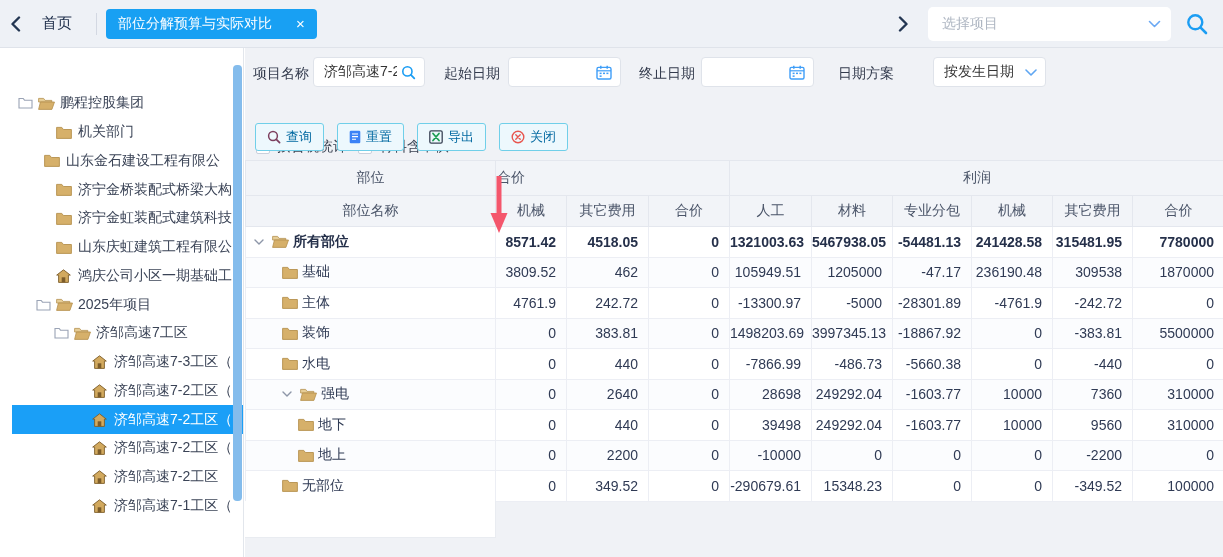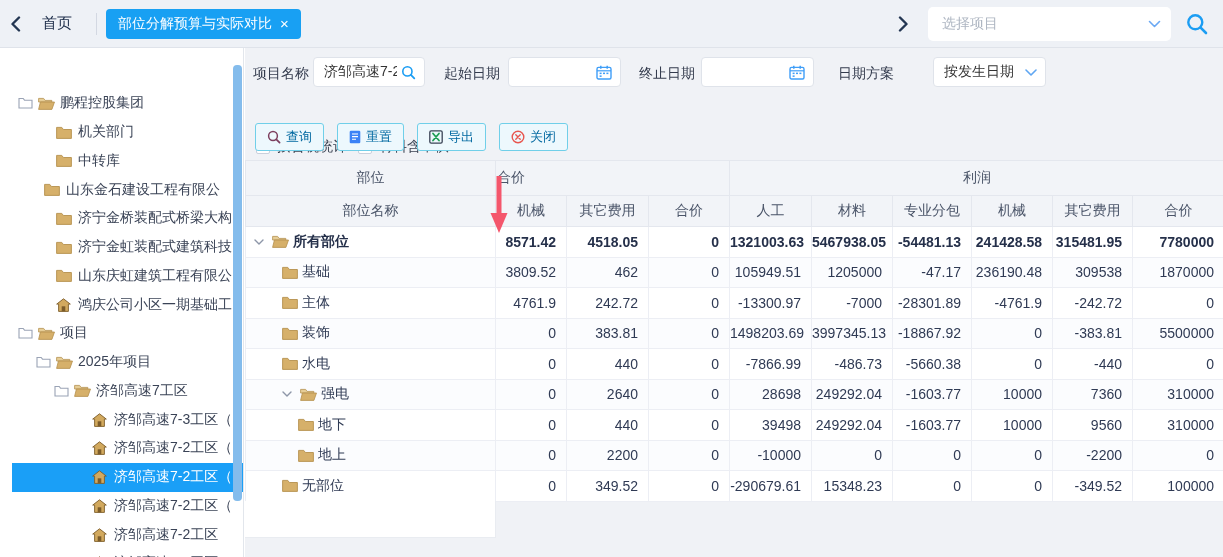--- a/index.html
+++ b/index.html
@@ -8,21 +8,21 @@
   .app { position:relative; width:1223px; height:557px; }
 
   
   .topbar { position:absolute; top:0; left:0; width:1223px; height:48px;
             background:#eef1f6; border-bottom:1px solid #dfe3ea;
             display:flex; align-items:center; }
   .nav-arrow { width:30px; height:30px; display:flex; align-items:center; justify-content:center; cursor:pointer; flex:none; }
   .home-tab { font-size:15px; color:#20304c; padding:0 24px 0 12px; cursor:pointer; flex:none; }
   .tab-sep { width:1px; height:22px; background:#d3d8e2; margin-right:9px; flex:none; }
   .active-tab { background:#18a0f3; color:#fff; font-size:14px; height:30px; border-radius:4px;
-                display:flex; align-items:center; padding:0 12px; gap:8px; cursor:pointer; flex:none; }
+                display:flex; align-items:center; padding:0 12px; gap:24px; cursor:pointer; flex:none; }
   .tab-close { font-size:15px; line-height:1; cursor:pointer; }
   .spacer { flex:1; }
   .project-select { width:243px; height:34px; background:#fff; border-radius:5px; margin:0 14px 0 10px;
                     display:flex; align-items:center; padding:0 10px 0 14px; cursor:pointer; flex:none; }
   .ps-placeholder { color:#aeb6c2; font-size:14px; flex:1; }
   .search-btn { margin-right:14px; cursor:pointer; display:flex; flex:none; }
 
   
   .page-body { position:absolute; top:48px; left:0; width:1223px; height:509px; }
 
@@ -141,28 +141,20 @@
             <span class="t-lbl">鹏程控股集团</span>
           </div>
           <div class="tree-row" style="padding-left: 56px;">
             <span class="t-ico">
               <svg width="16" height="13" viewBox="0 0 16 13">
                 <path d="M.6 1.4h5.2l1.6 2.1h8v8.9H.6z" fill="#d6b06a" stroke="#b5914e" stroke-width="0.9"></path>
               </svg>
             </span>
             <span class="t-lbl">机关部门</span>
           </div>
-          <div class="tree-row" style="padding-left: 56px;">
-            <span class="t-ico">
-              <svg width="16" height="13" viewBox="0 0 16 13">
-                <path d="M.6 1.4h5.2l1.6 2.1h8v8.9H.6z" fill="#d6b06a" stroke="#b5914e" stroke-width="0.9"></path>
-              </svg>
-            </span>
-            <span class="t-lbl">中转库</span>
-          </div>
           <div class="tree-row" style="padding-left: 44px;">
             <span class="t-ico">
               <svg width="16" height="13" viewBox="0 0 16 13">
                 <path d="M.6 1.4h5.2l1.6 2.1h8v8.9H.6z" fill="#d6b06a" stroke="#b5914e" stroke-width="0.9"></path>
               </svg>
             </span>
             <span class="t-lbl">山东金石建设工程有限公</span>
           </div>
           <div class="tree-row" style="padding-left: 56px;">
             <span class="t-ico">
@@ -189,34 +181,20 @@
             <span class="t-lbl">山东庆虹建筑工程有限公</span>
           </div>
           <div class="tree-row" style="padding-left: 56px;">
             <span class="t-ico">
               <svg width="15" height="14" viewBox="0 0 15 14">
                 <path d="M7.5.8 14.3 6.1h-1.9v7.3H2.6V6.1H.7z" fill="#d2a95e" stroke="#7c5c2a" stroke-width="0.9"></path>
                 <rect x="5.7" y="8.3" width="3.6" height="5" fill="#7c5c2a"></rect>
               </svg>
             </span>
             <span class="t-lbl">鸿庆公司小区一期基础工</span>
-          </div>
-          <div class="tree-row" style="padding-left: 18px;">
-            <span class="t-exp">
-              <svg width="15" height="12" viewBox="0 0 15 12">
-                <path d="M1 1.5h4.2l1.3 1.7H14V11H1z" fill="none" stroke="#9aa3b5" stroke-width="1.1"></path>
-              </svg>
-            </span>
-            <span class="t-ico">
-              <svg width="17" height="13" viewBox="0 0 17 13">
-                <path d="M.6 1.4h5l1.5 2h6.7V5H.6z" fill="#e6cd96" stroke="#b5914e" stroke-width="0.8"></path>
-                <path d="M2.4 5h14.1l-2.6 7.4H.6z" fill="#d6b06a" stroke="#b5914e" stroke-width="0.8"></path>
-              </svg>
-            </span>
-            <span class="t-lbl">项目</span>
           </div>
           <div class="tree-row" style="padding-left: 36px;">
             <span class="t-exp">
               <svg width="15" height="12" viewBox="0 0 15 12">
                 <path d="M1 1.5h4.2l1.3 1.7H14V11H1z" fill="none" stroke="#9aa3b5" stroke-width="1.1"></path>
               </svg>
             </span>
             <span class="t-ico">
               <svg width="17" height="13" viewBox="0 0 17 13">
                 <path d="M.6 1.4h5l1.5 2h6.7V5H.6z" fill="#e6cd96" stroke="#b5914e" stroke-width="0.8"></path>
@@ -482,21 +460,21 @@
                         <path d="M.6 1.4h5.2l1.6 2.1h8v8.9H.6z" fill="#d6b06a" stroke="#b5914e" stroke-width="0.9"></path>
                       </svg>
                     </span>
                     <span>主体</span>
                   </span>
                 </td>
                 <td class="num">4761.9</td>
                 <td class="num">242.72</td>
                 <td class="num">0</td>
                 <td class="num">-13300.97</td>
-                <td class="num">-7000</td>
+                <td class="num">-5000</td>
                 <td class="num">-28301.89</td>
                 <td class="num">-4761.9</td>
                 <td class="num">-242.72</td>
                 <td class="num">0</td>
               </tr>
               <tr>
                 <td class="name">
                   <span class="cellflex" style="padding-left:36px">
                     <span class="row-ico">
                       <svg width="16" height="13" viewBox="0 0 16 13">

